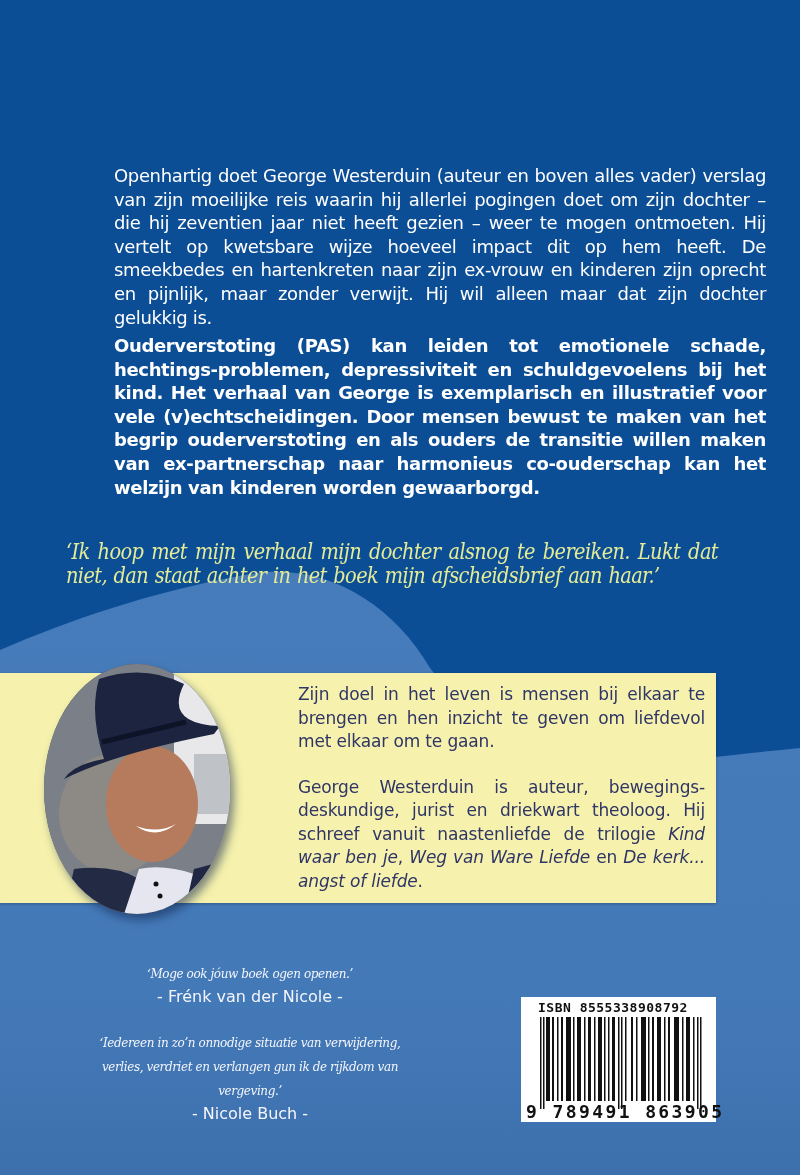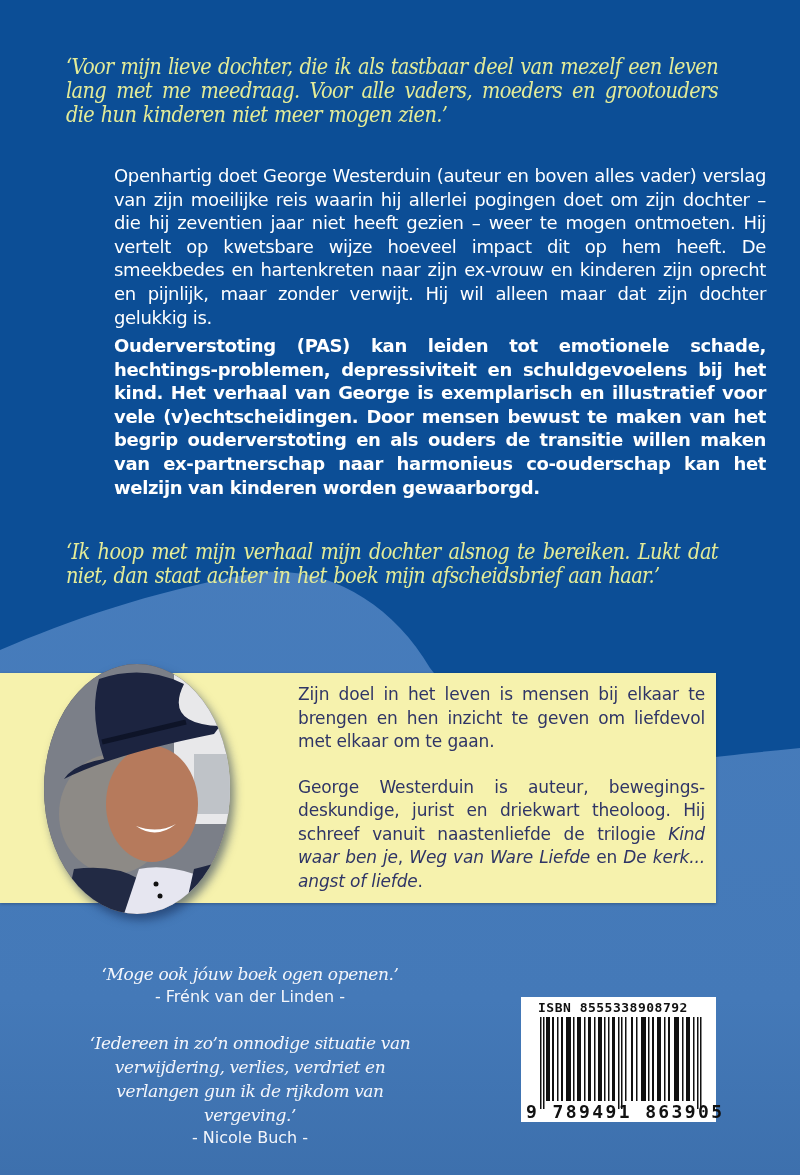--- a/index.html
+++ b/index.html
@@ -49,21 +49,21 @@
       box-shadow: 4px 6px 10px rgba(20,40,80,0.55);
       background: radial-gradient(ellipse at 60% 55%, #c48a6c 0%, #a86f55 25%, #6a6a72 55%, #3b4050 80%, #2a2f40 100%);
     }
     .photo svg { width: 100%; height: 100%; display: block; }
 
     .endorse {
       position: absolute; left: 80px; width: 340px; text-align: center; color: #f4f6fb;
     }
     .endorse .q {
       font-family: "DejaVu Serif", serif; font-style: italic;
-      font-size: 17px; line-height: 24px; letter-spacing: -0.4px;
+      font-size: 12px; line-height: 24px; letter-spacing: -0.4px;
     }
     .endorse .a { font-size: 16px; line-height: 22px; }
     .endorse-1 { top: 962px; }
     .endorse-2 { top: 1031px; }
 
     .barcode-box {
       position: absolute; left: 521px; top: 997px; width: 195px; height: 125px;
       background: #ffffff;
     }
     .isbn-top {
@@ -88,21 +88,20 @@
       <stop offset="1" stop-color="#3d70ad"></stop>
     </linearGradient>
   </defs>
   <rect x="0" y="0" width="800" height="1175" fill="url(#lb)"></rect>
 
   <path d="M0,0 L800,0 L800,748 C760,752 720,756 690,760 L640,768 C560,770 470,720 430,668 C390,600 320,560 245,575 C150,592 70,620 0,650 Z" fill="#0c4e96"></path>
 </svg>
 
 <div class="content">
 
-  <div class="quote quote-top">‘Voor mijn lieve dochter, die ik als tastbaar deel van mezelf een leven lang met me meedraag. Voor alle vaders, moeders en grootouders die hun kinderen niet meer mogen zien.’</div>
 
   <div class="para para-1">Openhartig doet George Westerduin (auteur en boven alles vader) verslag van zijn moeilijke reis waarin hij allerlei pogingen doet om zijn dochter – die hij zeventien jaar niet heeft gezien – weer te mogen ontmoeten. Hij vertelt op kwetsbare wijze hoeveel impact dit op hem heeft. De smeekbedes en hartenkreten naar zijn ex-vrouw en kinderen zijn oprecht en pijnlijk, maar zonder verwijt. Hij wil alleen maar dat zijn dochter gelukkig is.</div>
 
   <div class="para para-2">Ouderverstoting (PAS) kan leiden tot emotionele schade, hechtings-problemen, depressiviteit en schuldgevoelens bij het kind. Het verhaal van George is exemplarisch en illustratief voor vele (v)echtscheidingen. Door mensen bewust te maken van het begrip ouderverstoting en als ouders de transitie willen maken van ex-partnerschap naar harmonieus co-ouderschap kan het welzijn van kinderen worden gewaarborgd.</div>
 
   <div class="quote quote-bottom">‘Ik hoop met mijn verhaal mijn dochter alsnog te bereiken. Lukt dat niet, dan staat achter in het boek mijn afscheidsbrief aan haar.’</div>
 
   <div class="bio-box"></div>
 
   <div class="photo">
@@ -127,21 +126,21 @@
     </svg>
   </div>
 
   <div class="bio-text">
     <p>Zijn doel in het leven is mensen bij elkaar te brengen en hen inzicht te geven om liefdevol met elkaar om te gaan.</p>
     <p><span>George Westerduin is auteur, bewegings-deskundige, jurist en driekwart theoloog. Hij schreef vanuit naastenliefde de trilogie </span><em>Kind waar ben je</em><span>, </span><em>Weg van Ware Liefde</em><span> en </span><em>De kerk... angst of liefde</em><span>.</span></p>
   </div>
 
   <div class="endorse endorse-1">
     <div class="q">‘Moge ook jóuw boek ogen openen.’</div>
-    <div class="a">- Frénk van der Linden -</div>
+    <div class="a">- Frénk van der Nicole -</div>
   </div>
 
   <div class="endorse endorse-2">
     <div class="q">‘Iedereen in zo’n onnodige situatie van verwijdering, verlies, verdriet en verlangen gun ik de rijkdom van vergeving.’</div>
     <div class="a">- Nicole Buch -</div>
   </div>
 
   <div class="barcode-box">
     <div class="isbn-top">ISBN 8555338908792</div>
     <svg class="bars" viewBox="0 0 168 92" preserveAspectRatio="none">

